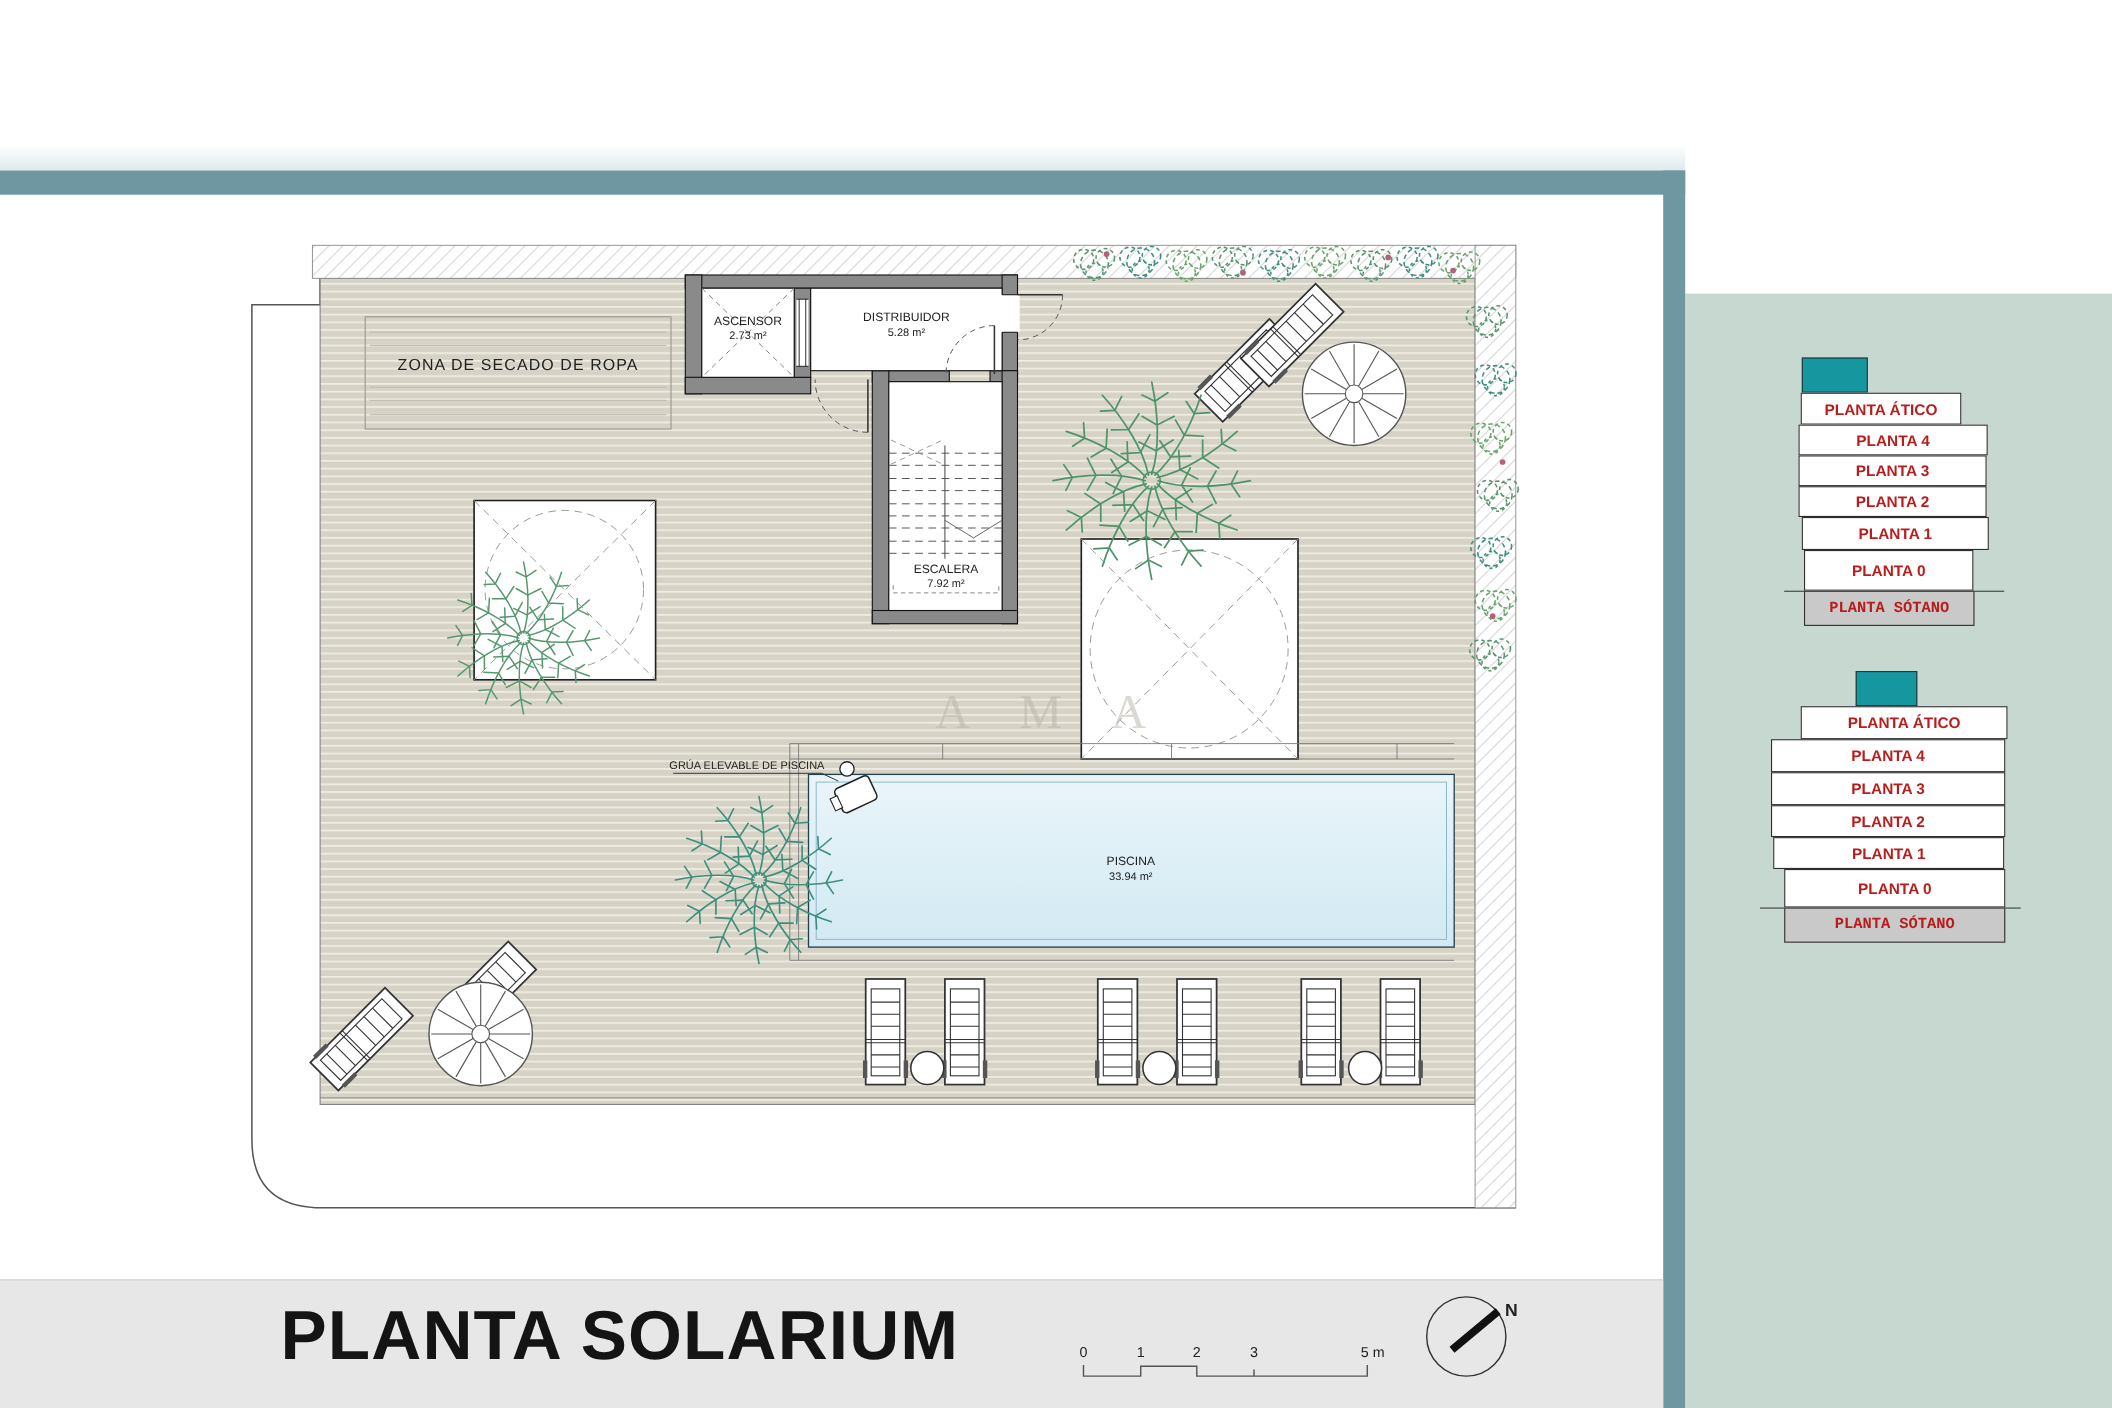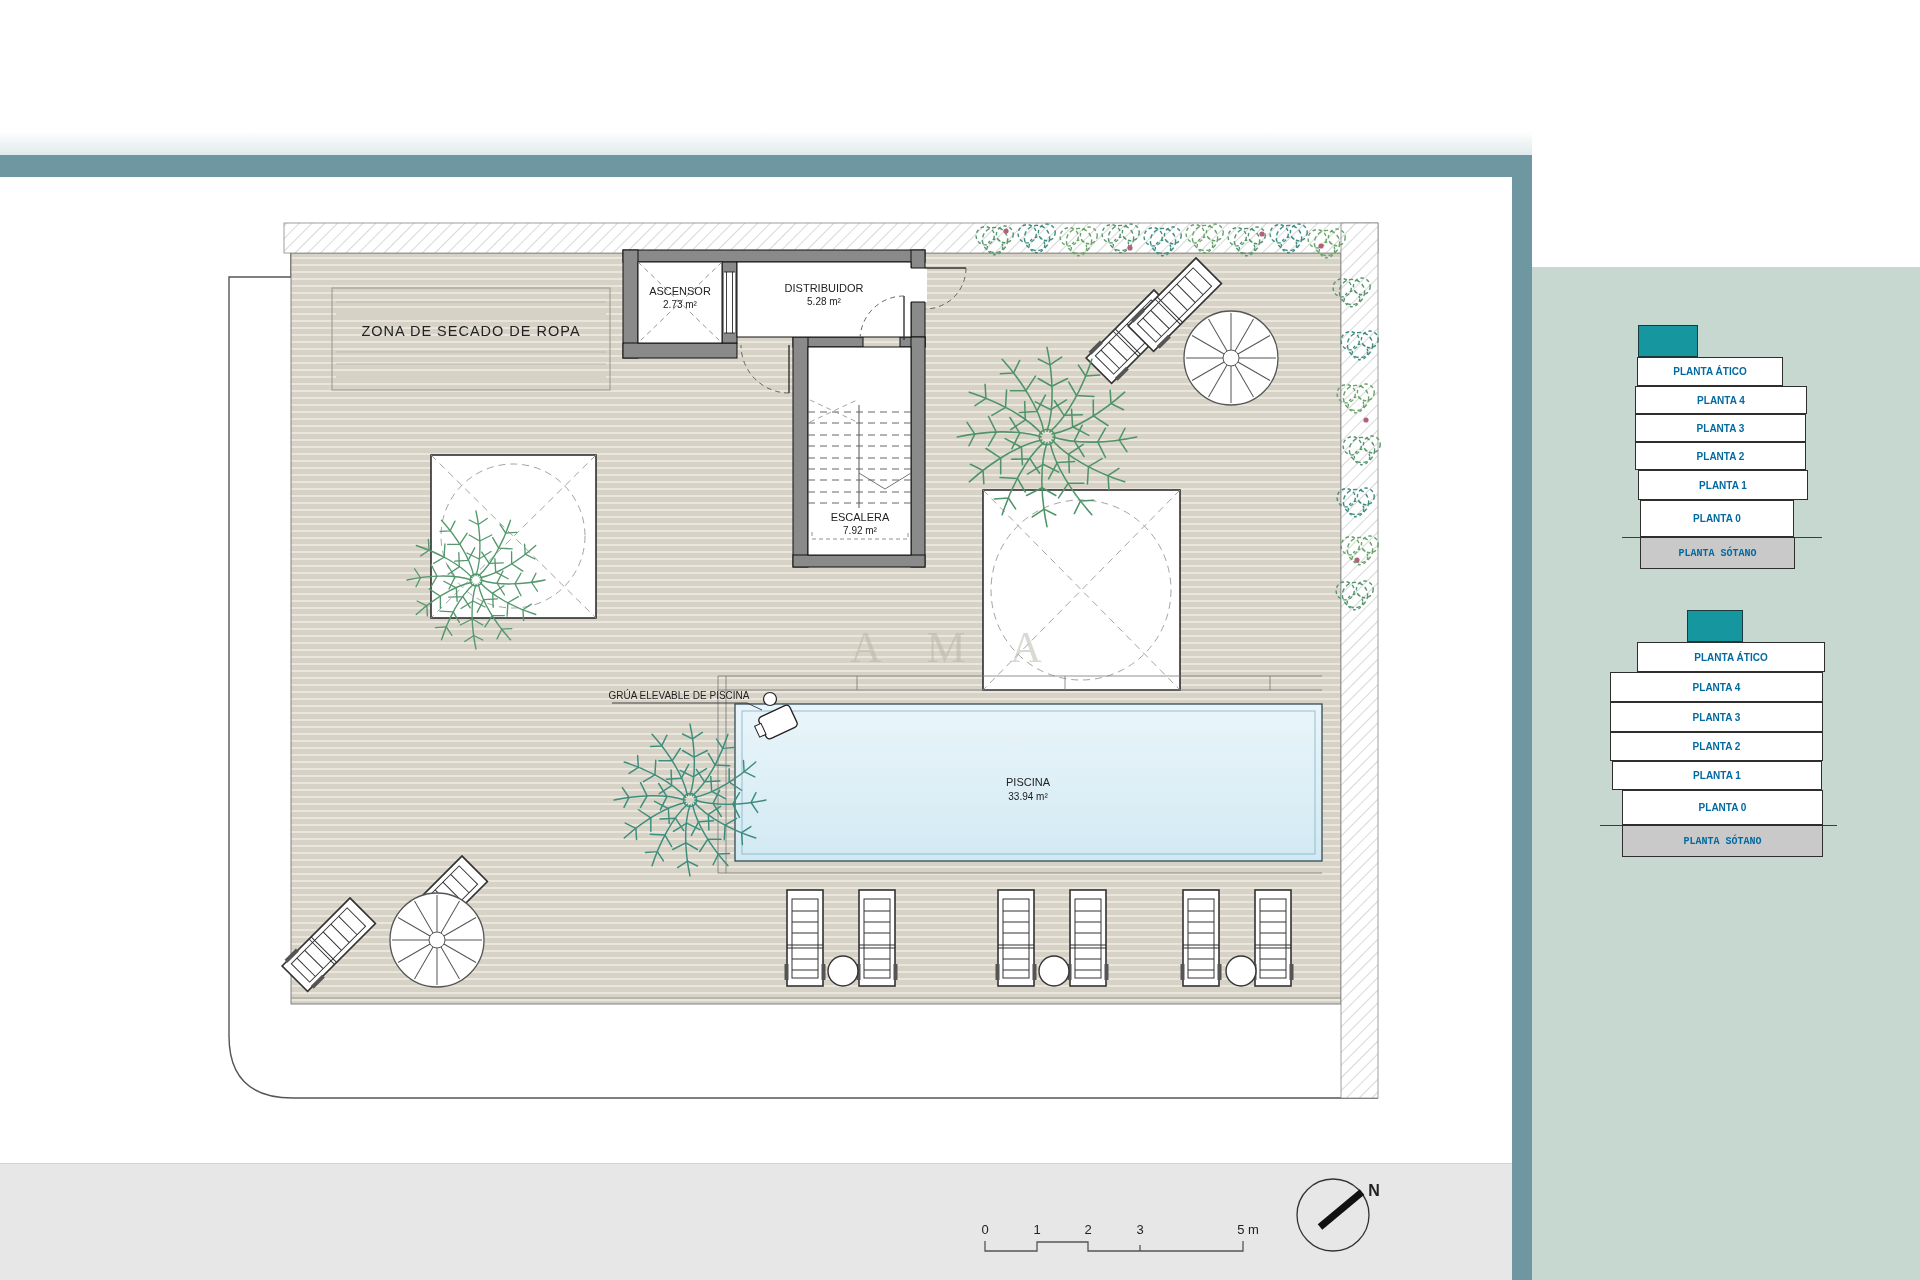--- a/index.html
+++ b/index.html
@@ -16,36 +16,37 @@
   .bottom-strip{position:absolute;left:0;top:1163px;width:1512px;height:117px;background:#e7e7e7;
                 border-top:1px solid #d2d2d2;}
   .main-title{position:absolute;left:255px;top:1178px;margin:0;font-size:63px;font-weight:bold;
               color:#141414;letter-spacing:1px;white-space:nowrap;}
   
   svg.plan{position:absolute;left:0;top:0;width:1920px;height:1280px;pointer-events:none;}
   .lbl{fill:#222;font-family:"Liberation Sans",sans-serif;}
   
   .stack-row{position:absolute;background:#ffffff;border:1.4px solid #2e2e2e;box-sizing:border-box;
              display:flex;align-items:center;justify-content:center;font-weight:bold;
-             font-size:10px;color:#0369a1;white-space:nowrap;}
+             font-size:14px;color:#b91c1c;white-space:nowrap;}
   .stack-row.sotano{background:#c9c9c9;font-family:Liberation Mono, monospace;}
   .stack-teal{position:absolute;background:#1697a0;border:1px solid #1c3a3e;box-sizing:border-box;}
   .ground-line{position:absolute;height:0;border-top:1.6px solid #3c3c3c;}
 </style>
 </head>
 <body>
 
 <div class="page">
 
   <div class="side-panel"></div>
   <div class="bar-glow"></div>
   <div class="bar-h"></div>
   <div class="bar-v"></div>
 
   <div class="bottom-strip"></div>
+  <h1 class="main-title">PLANTA SOLARIUM</h1>
 
   <svg class="plan" viewBox="0 0 1920 1280">
     <defs>
       <pattern id="hatch" width="9" height="9" patternUnits="userSpaceOnUse" patternTransform="rotate(45)">
         <rect width="9" height="9" fill="#ffffff"></rect>
         <line x1="0" y1="0" x2="0" y2="9" stroke="#b2b2b2" stroke-width="1"></line>
       </pattern>
       <pattern id="deckp" width="12" height="7" patternUnits="userSpaceOnUse">
         <rect width="12" height="7" fill="#d6d2c6"></rect>
         <line x1="0" y1="6" x2="12" y2="6" stroke="#efece3" stroke-width="1.6"></line>

